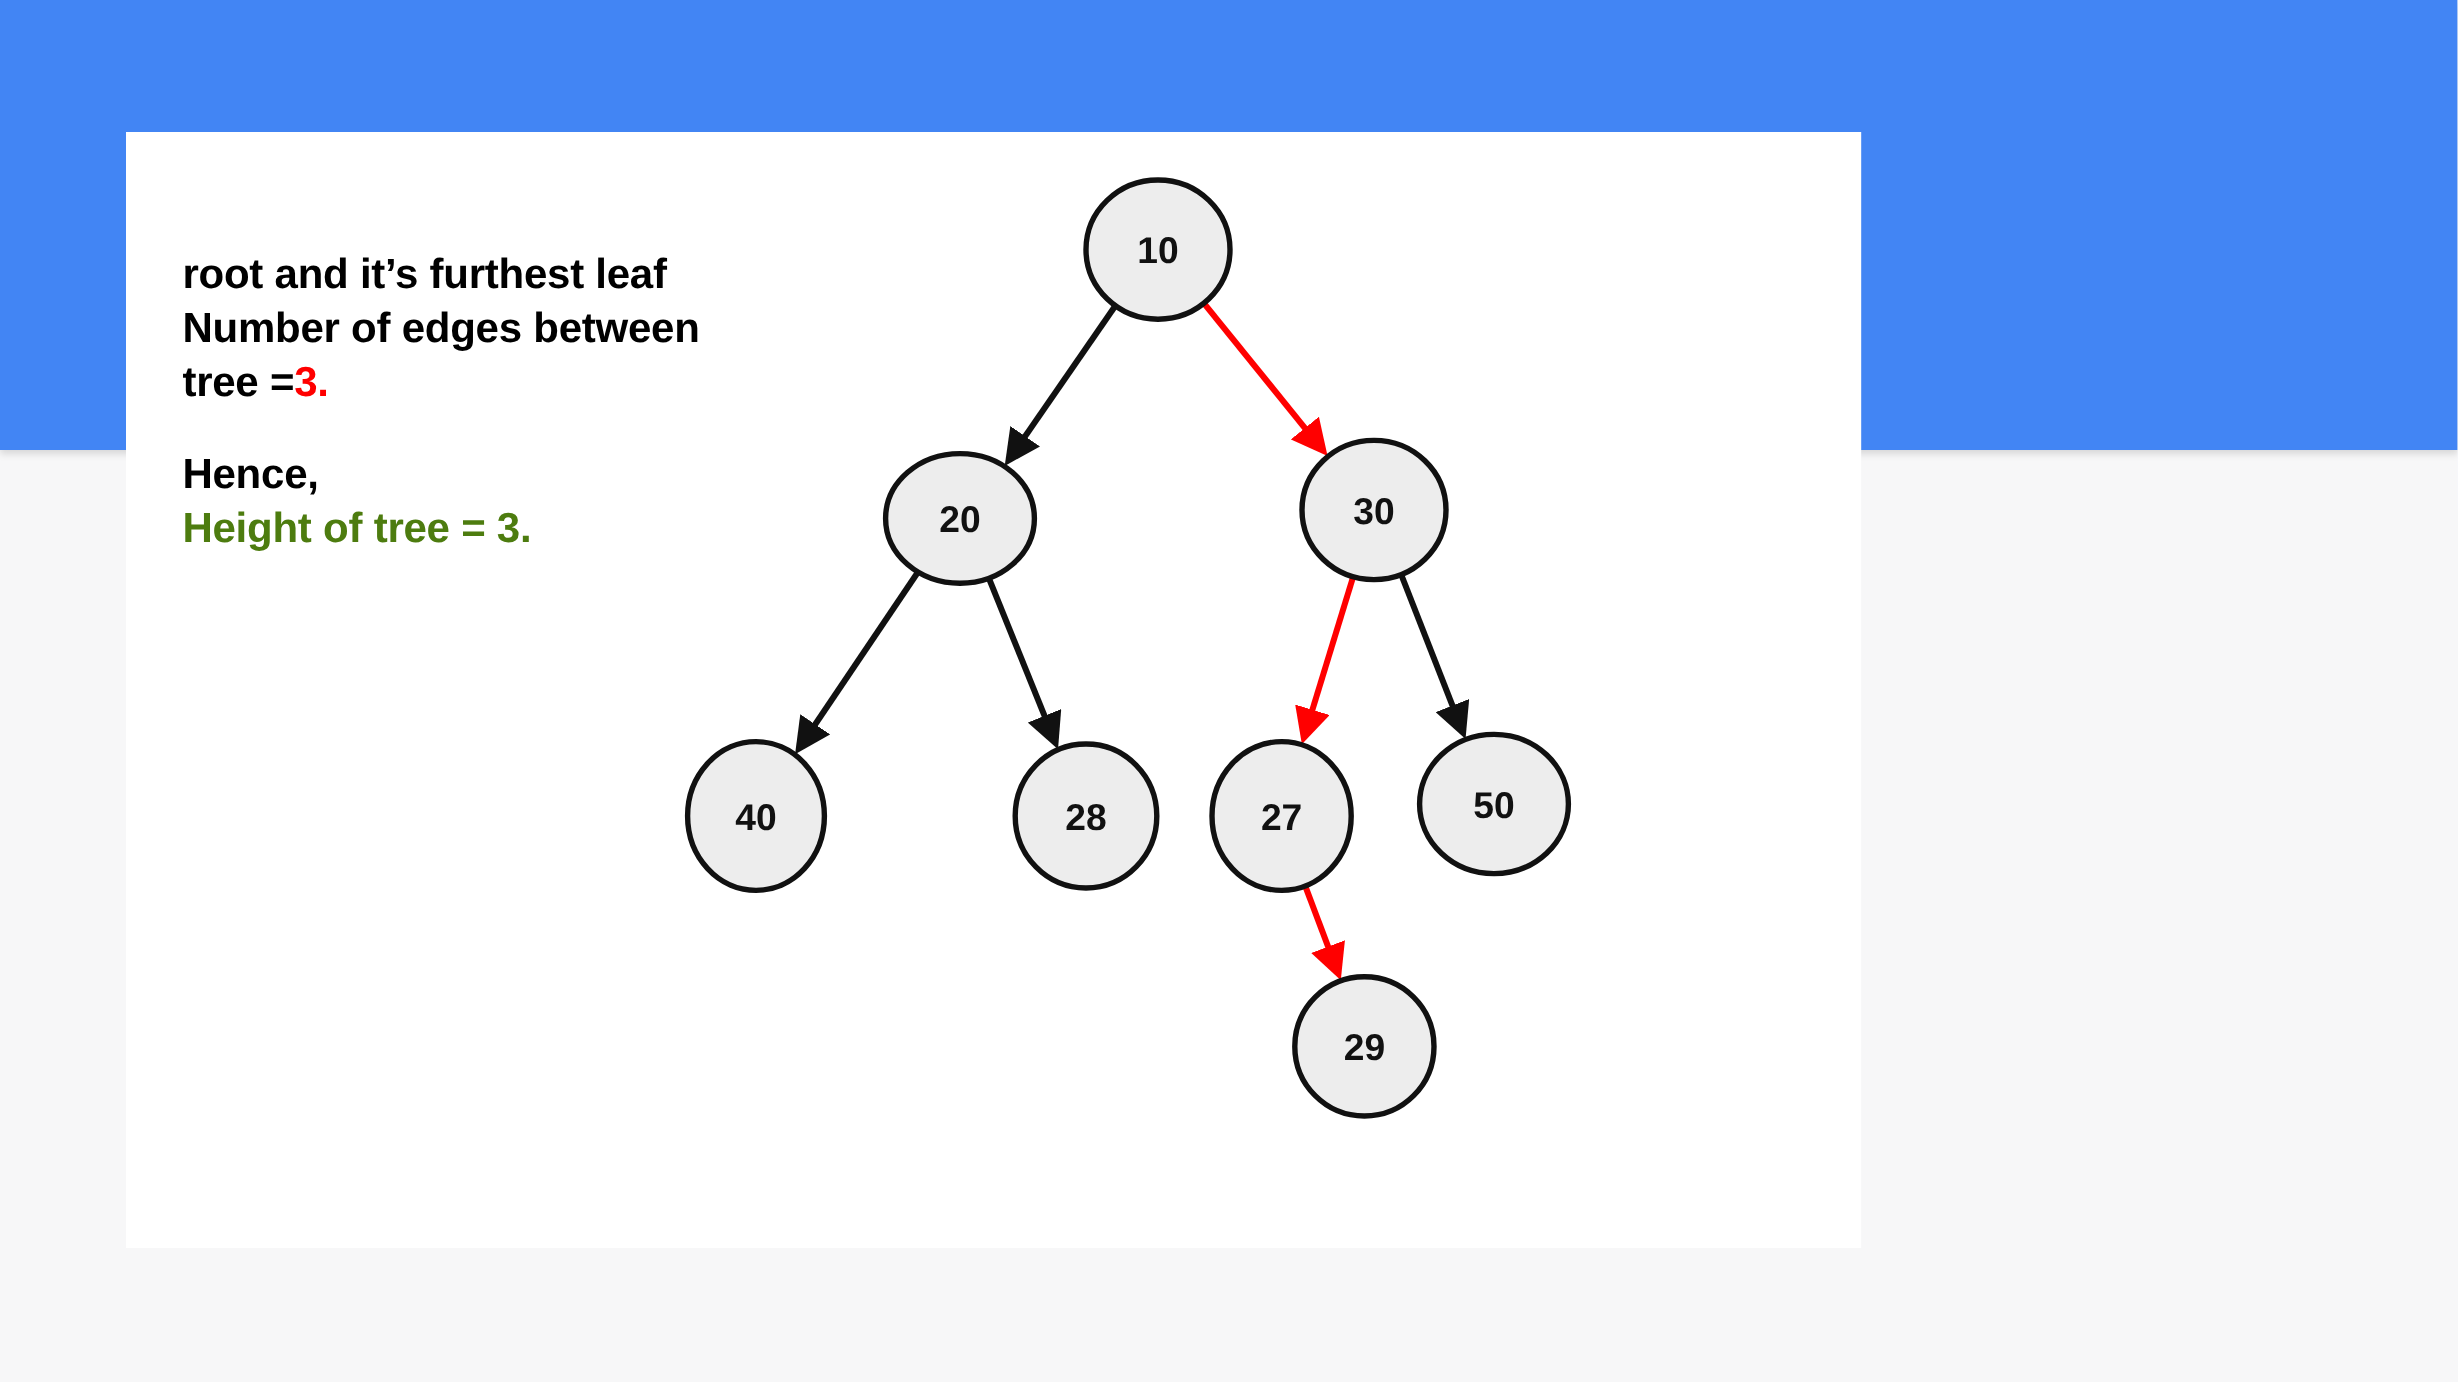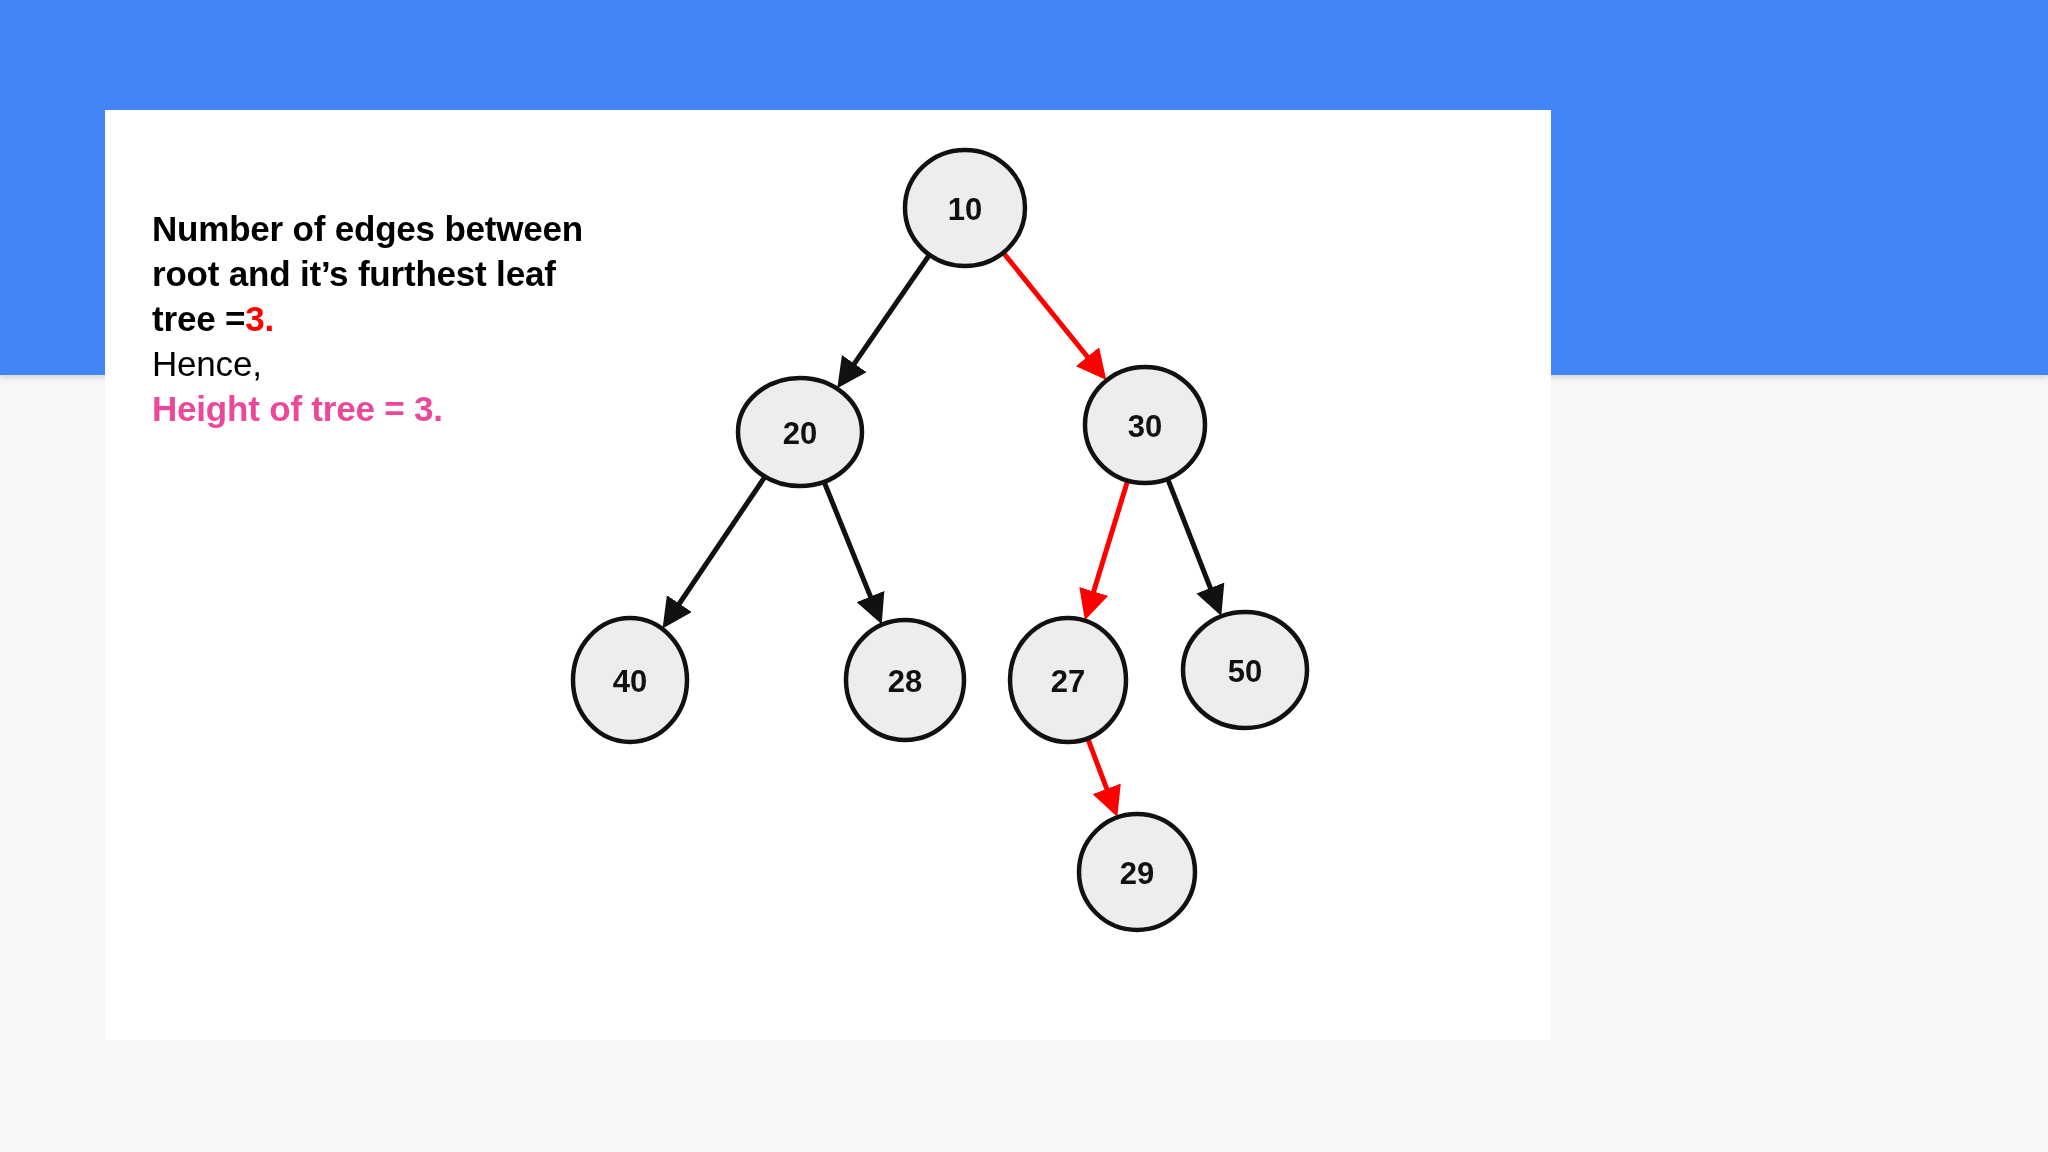--- a/index.html
+++ b/index.html
@@ -50,23 +50,23 @@
     width: 520px;
   }
   .exp-line {
     font-size: 35px;
     line-height: 45px;
     color: #000000;
     white-space: nowrap;
     letter-spacing: -0.2px;
   }
   .exp-line.bold   { font-weight: bold; }
-  .exp-line.plain  { font-weight: normal; }
+  .exp-line.plain  { font-weight: bold; margin-top: 32px; }
   .accent-red  { color: #ff0000; font-weight: bold; }
-  .accent-blue { color: #ec4899; font-weight: bold; }
+  .accent-blue { color: #4d7c0f; font-weight: bold; }
 
   
   #tree-svg {
     position: absolute;
     left: 0;
     top: 0;
     width: 1446px;
     height: 930px;
   }
   .node-circle {
@@ -87,22 +87,22 @@
 </style>
 </head>
 <body>
 
 <div id="page-bg"></div>
 <div id="blue-band"></div>
 
 <div id="slide-card">
 
   <div id="explanation">
+    <div class="exp-line bold">root and it’s furthest leaf</div>
     <div class="exp-line bold">Number of edges between</div>
-    <div class="exp-line bold">root and it’s furthest leaf</div>
     <div class="exp-line bold"><span>tree =</span><span class="accent-red">3.</span></div>
     <div class="exp-line plain">Hence,</div>
     <div class="exp-line accent-blue">Height of tree = 3.</div>
   </div>
 
   <svg id="tree-svg" viewBox="0 0 1446 930">
     <defs>
       <marker id="arrow-black" viewBox="0 0 12 12" refX="9" refY="6" markerWidth="6" markerHeight="6" orient="auto-start-reverse">
         <path d="M 0 0 L 12 6 L 0 12 z" fill="#111111"></path>
       </marker>

